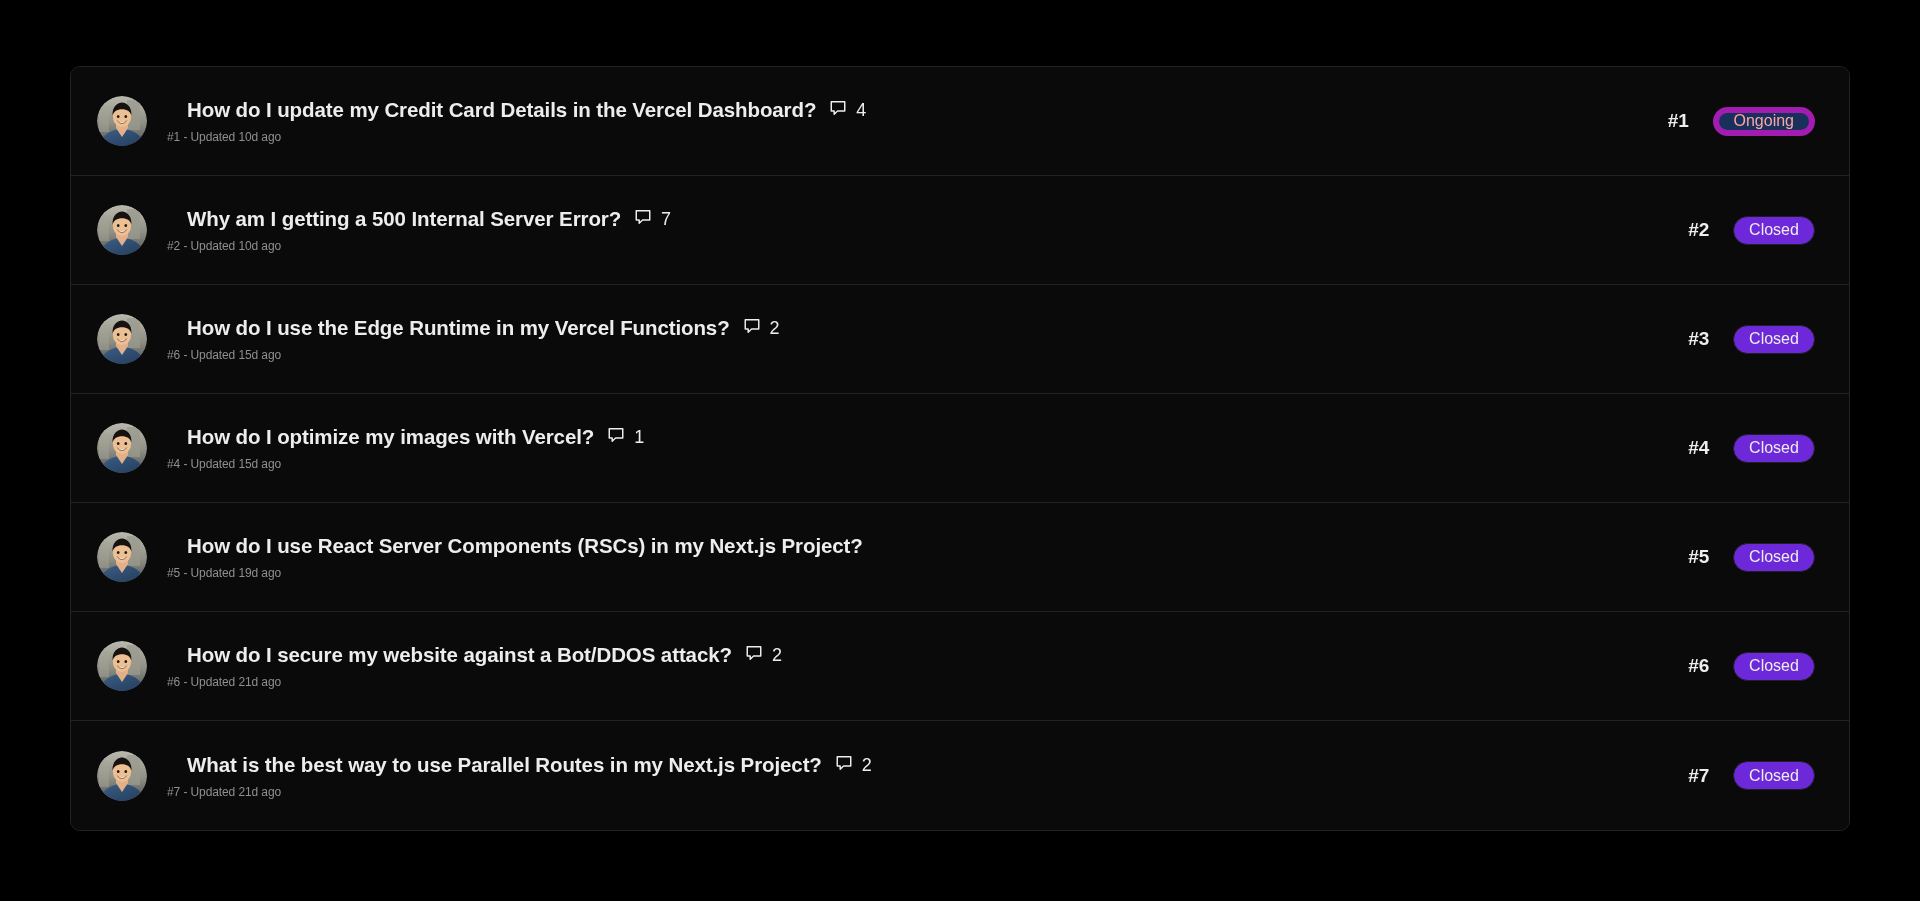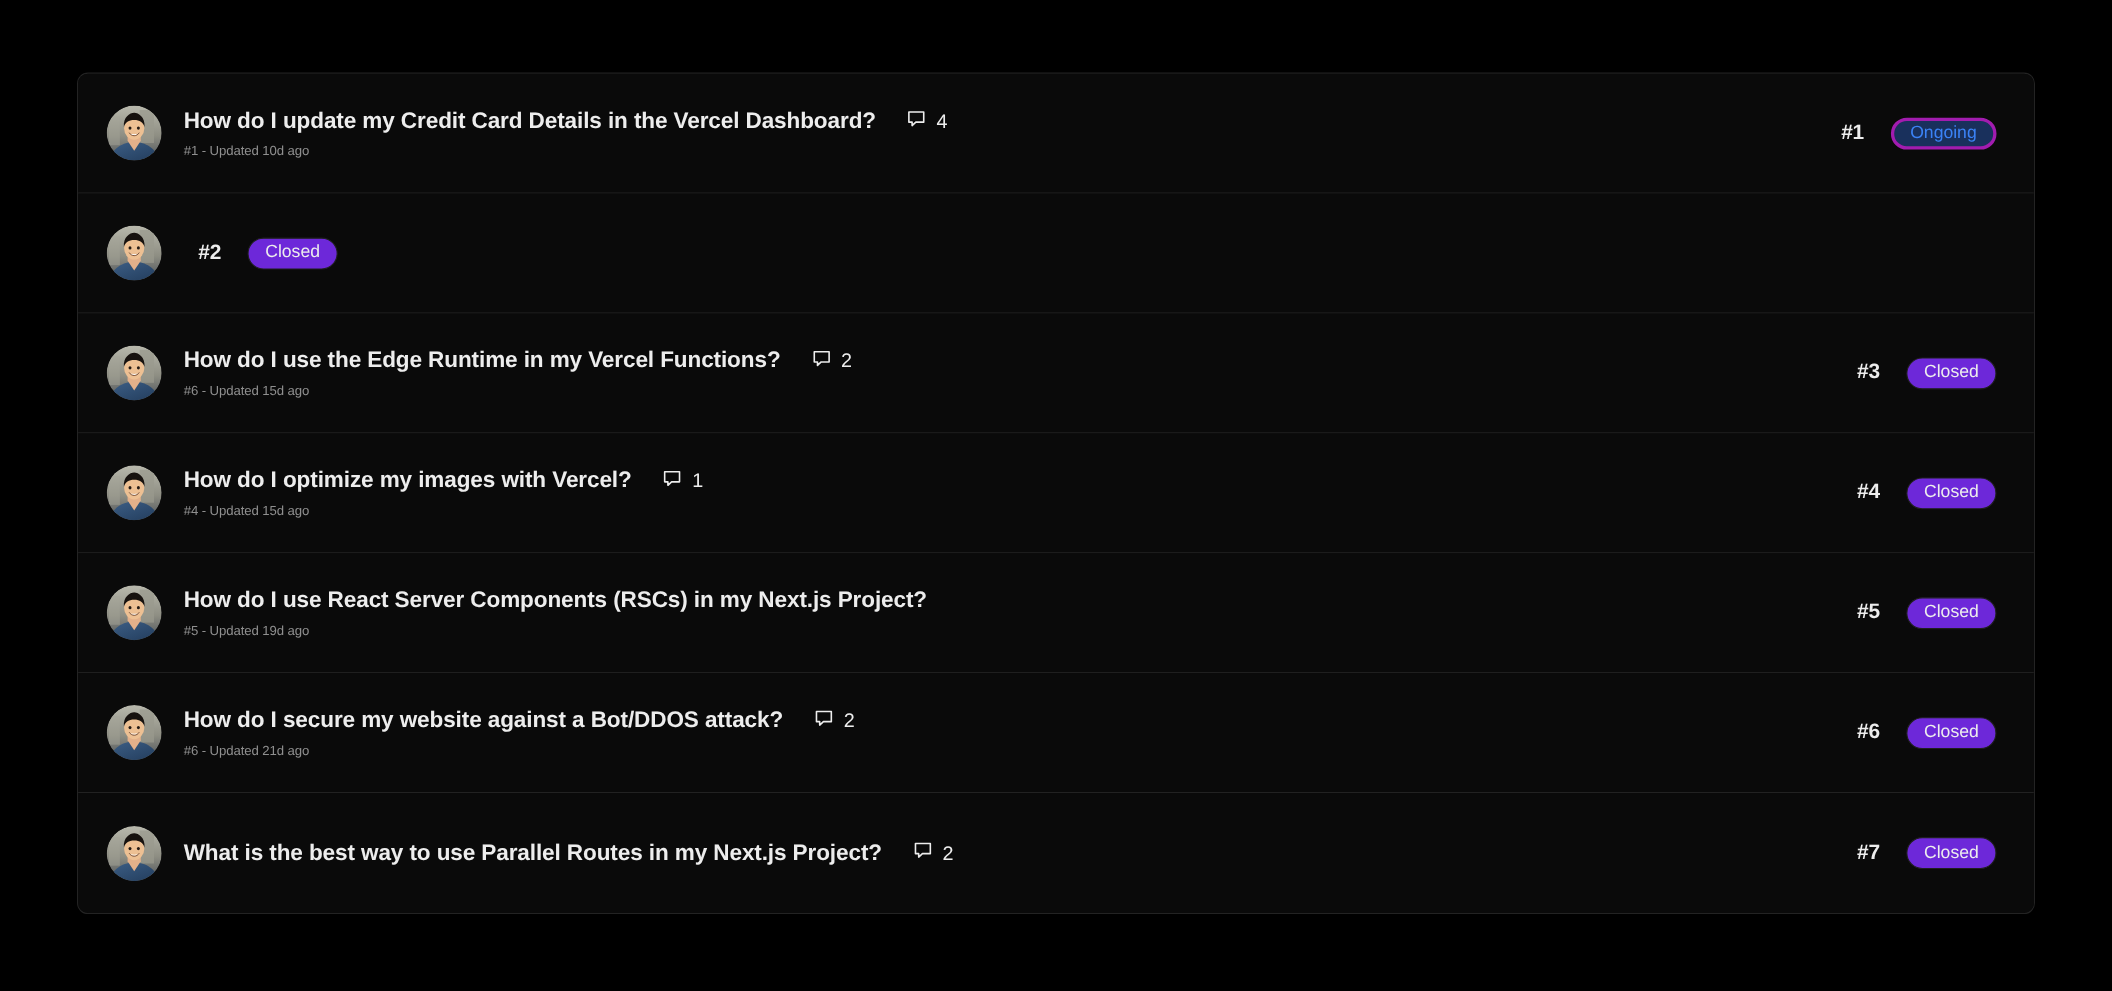--- a/index.html
+++ b/index.html
@@ -60,21 +60,22 @@
     flex: 1 1 auto;
     min-width: 0;
     display: flex;
     flex-direction: column;
     justify-content: center;
   }
 
   .title-line {
     display: flex;
     align-items: center;
-    gap: 28px;
+    gap: 13px;
+    margin-left: 20px;
   }
 
   .ticket-title {
     font-size: 20.5px;
     font-weight: 700;
     color: #ededed;
     letter-spacing: -0.1px;
     line-height: 1.25;
     white-space: nowrap;
   }
@@ -130,22 +131,22 @@
     padding: 0 15px;
     border-radius: 999px;
     font-size: 16px;
     font-weight: 400;
     line-height: 1;
     white-space: nowrap;
     min-width: 82px;
   }
   .status-badge.ongoing {
     background: #19305c;
-    color: #3b82f6;
-    border: 3px solid #a21caf;
+    color: #fca5a5;
+    border: 6px solid #a21caf;
   }
   .status-badge.closed {
     background: #6d28d9;
     color: #ededed;
     border: 1px solid #1f1f1f;
   }
 </style>
 </head>
 <body>
 
@@ -231,20 +232,34 @@
           <ellipse cx="25" cy="20.5" rx="9.2" ry="10.5" fill="#edc093"></ellipse>
           <path d="M15.6 19.5 C15 10.5, 21 6.6, 25 6.6 C29 6.6, 35 10.5, 34.4 19.5 C33.2 15.4, 30 13.2, 25 13.2 C20 13.2, 16.8 15.4, 15.6 19.5 Z" fill="#17120f"></path>
           <ellipse cx="21.2" cy="20.4" rx="1.35" ry="1.5" fill="#241a14"></ellipse>
           <ellipse cx="28.8" cy="20.4" rx="1.35" ry="1.5" fill="#241a14"></ellipse>
           <path d="M20.6 25.2 C22.6 27.6, 27.4 27.6, 29.4 25.2 C27.6 26.3, 22.4 26.3, 20.6 25.2 Z" fill="#ffffff"></path>
           <path d="M20.4 24.6 C22.6 28.3, 27.4 28.3, 29.6 24.6" fill="none" stroke="#6b4632" stroke-width="0.8"></path>
         </g>
       </svg>
     </div>
 
+    <div class="row-main">
+      <div class="title-line">
+        <span class="ticket-title">Why am I getting a 500 Internal Server Error?</span>
+        <span class="comment-group">
+          <span class="comment-icon">
+            <svg width="18" height="18" viewBox="0 0 16 16" fill="none" stroke="#ededed" stroke-width="1.3" stroke-linecap="round" stroke-linejoin="round" xmlns="http://www.w3.org/2000/svg" aria-hidden="true">
+              <path d="M14 2.5H2v8.2h2.6v2.8l3-2.8H14z"></path>
+            </svg>
+          </span>
+          <span class="comment-count">7</span>
+        </span>
+      </div>
+      <div class="ticket-sub">#2 - Updated 10d ago</div>
+    </div>
 
     <div class="row-right">
       <span class="ticket-number">#2</span>
       <span class="status-badge closed">Closed</span>
     </div>
   </div>
 
   <div class="ticket-row">
     <div class="avatar">
       <svg viewBox="0 0 50 50" xmlns="http://www.w3.org/2000/svg" aria-hidden="true">
@@ -492,20 +507,21 @@
         <span class="ticket-title">What is the best way to use Parallel Routes in my Next.js Project?</span>
         <span class="comment-group">
           <span class="comment-icon">
             <svg width="18" height="18" viewBox="0 0 16 16" fill="none" stroke="#ededed" stroke-width="1.3" stroke-linecap="round" stroke-linejoin="round" xmlns="http://www.w3.org/2000/svg" aria-hidden="true">
               <path d="M14 2.5H2v8.2h2.6v2.8l3-2.8H14z"></path>
             </svg>
           </span>
           <span class="comment-count">2</span>
         </span>
       </div>
+      <div class="ticket-sub">#7 - Updated 21d ago</div>
     </div>
 
     <div class="row-right">
       <span class="ticket-number">#7</span>
       <span class="status-badge closed">Closed</span>
     </div>
   </div>
 </div>
 </div>
 

